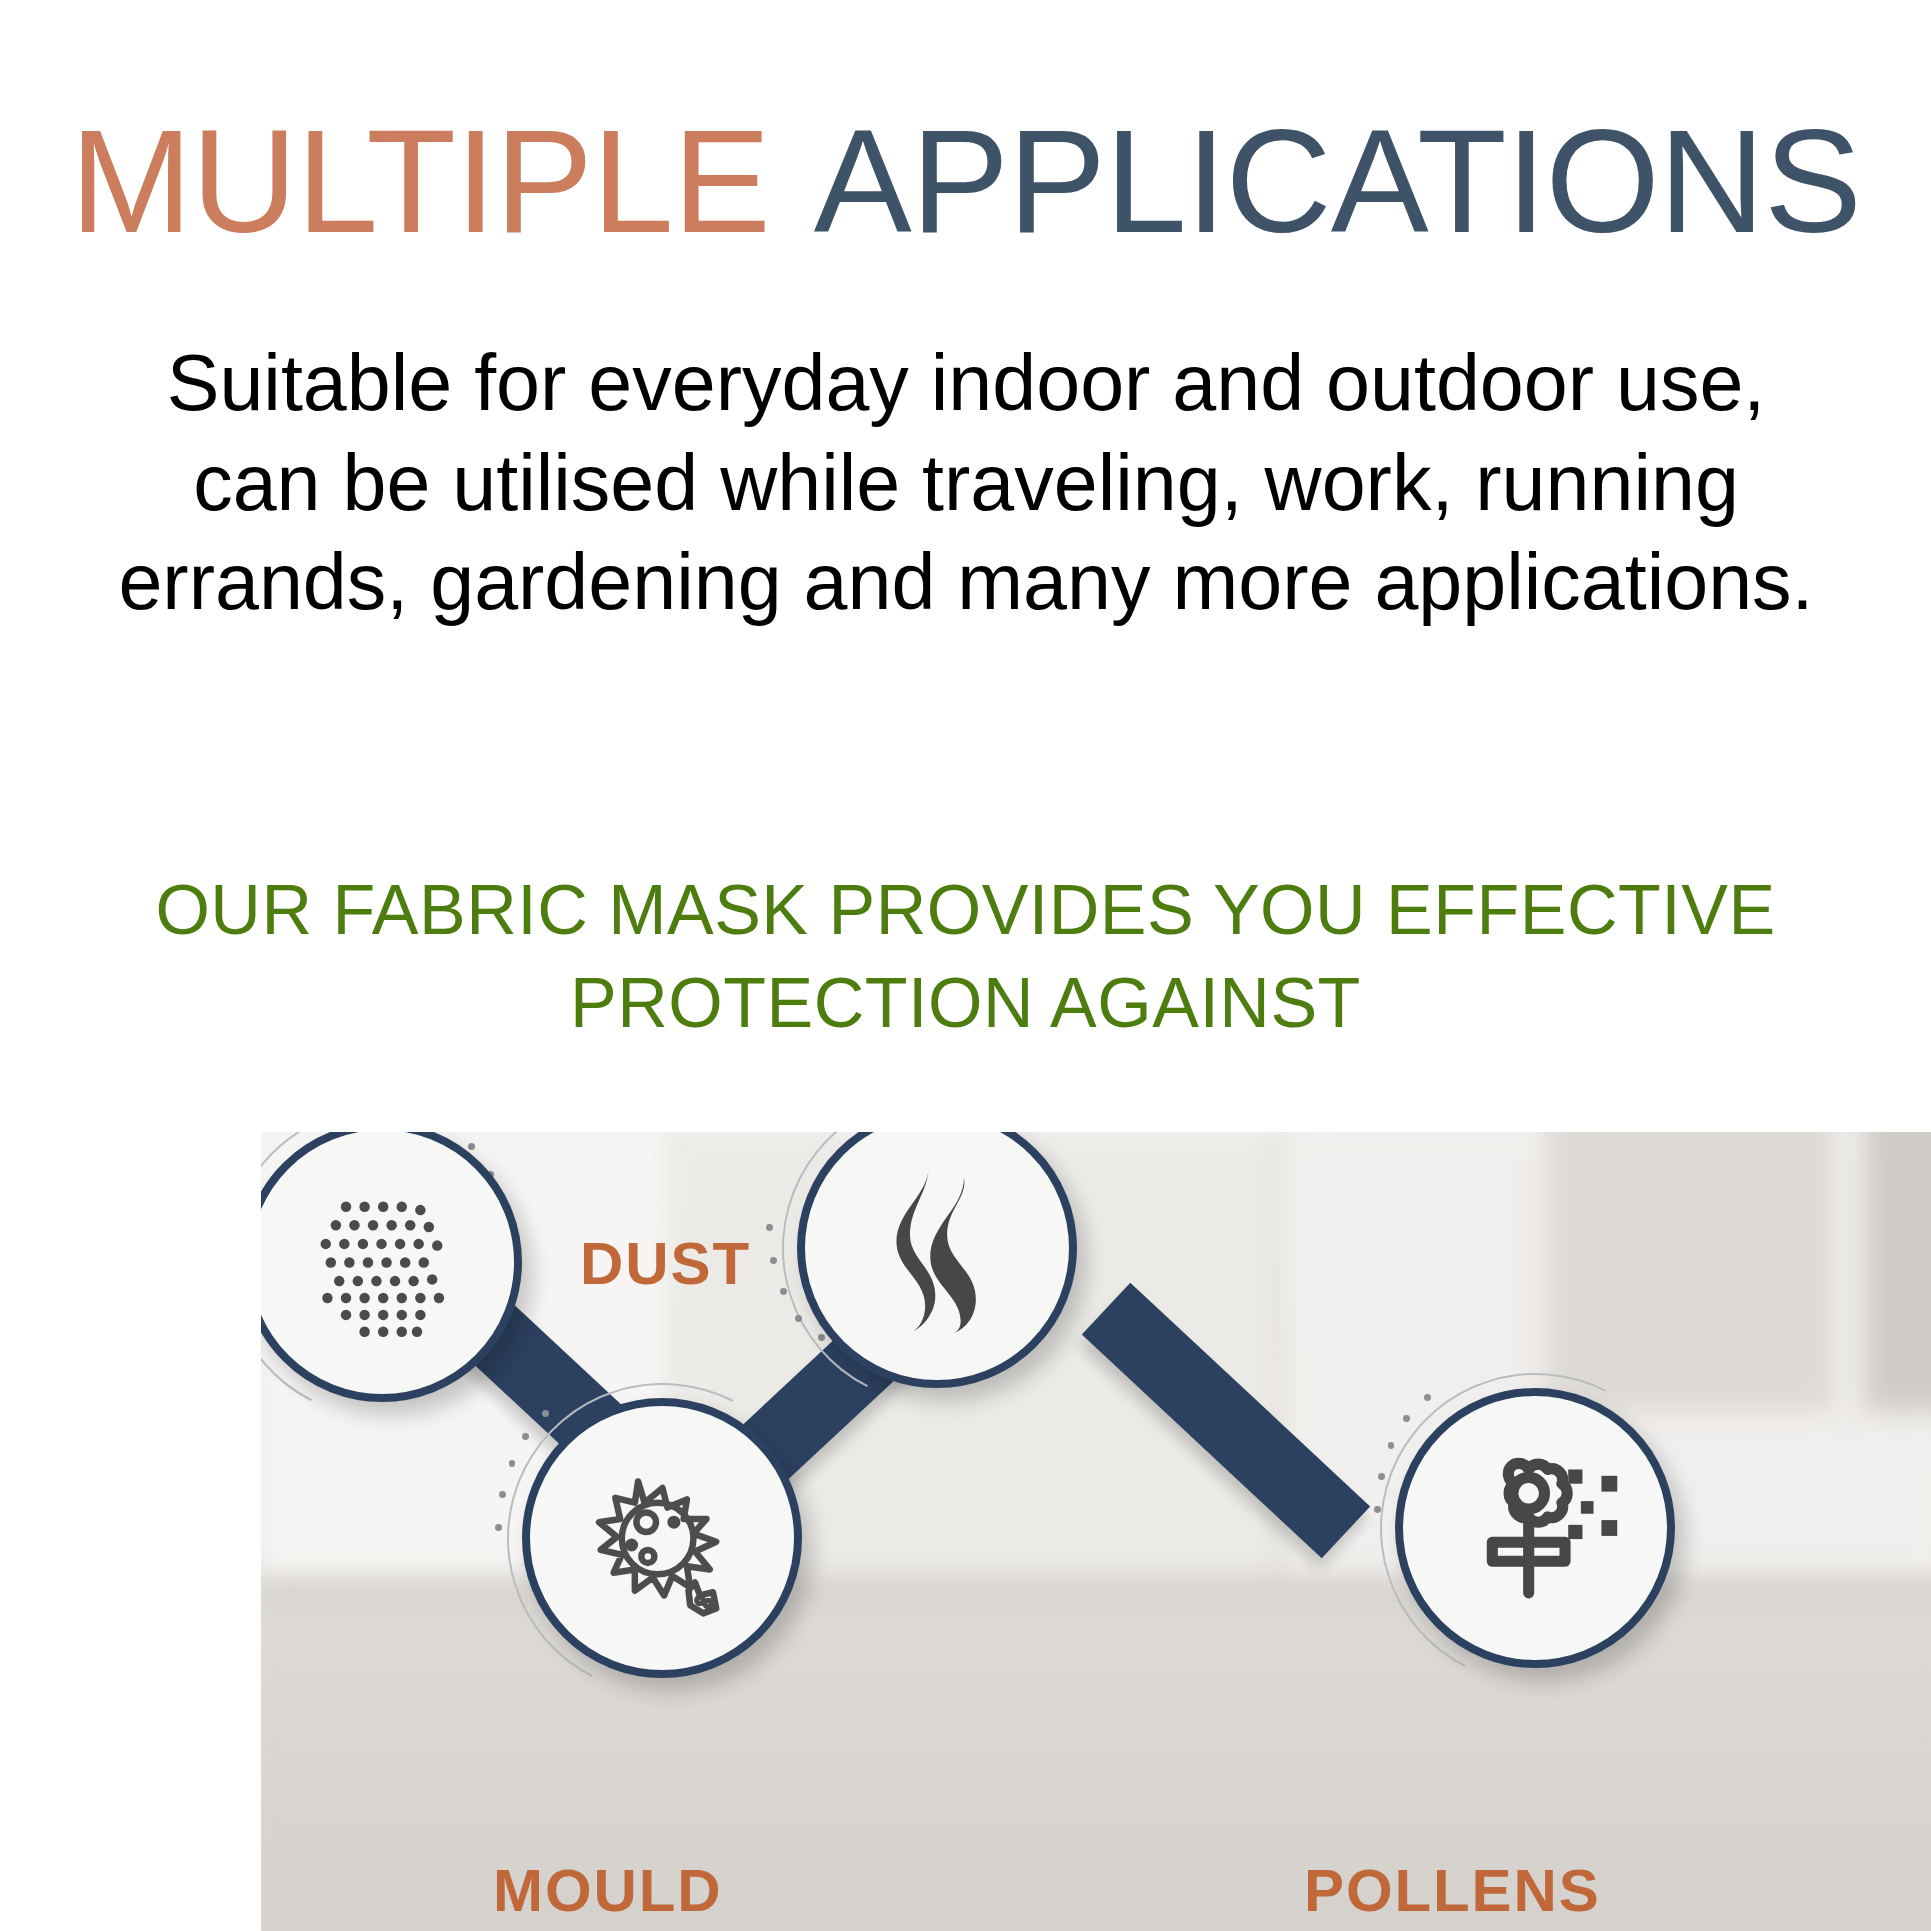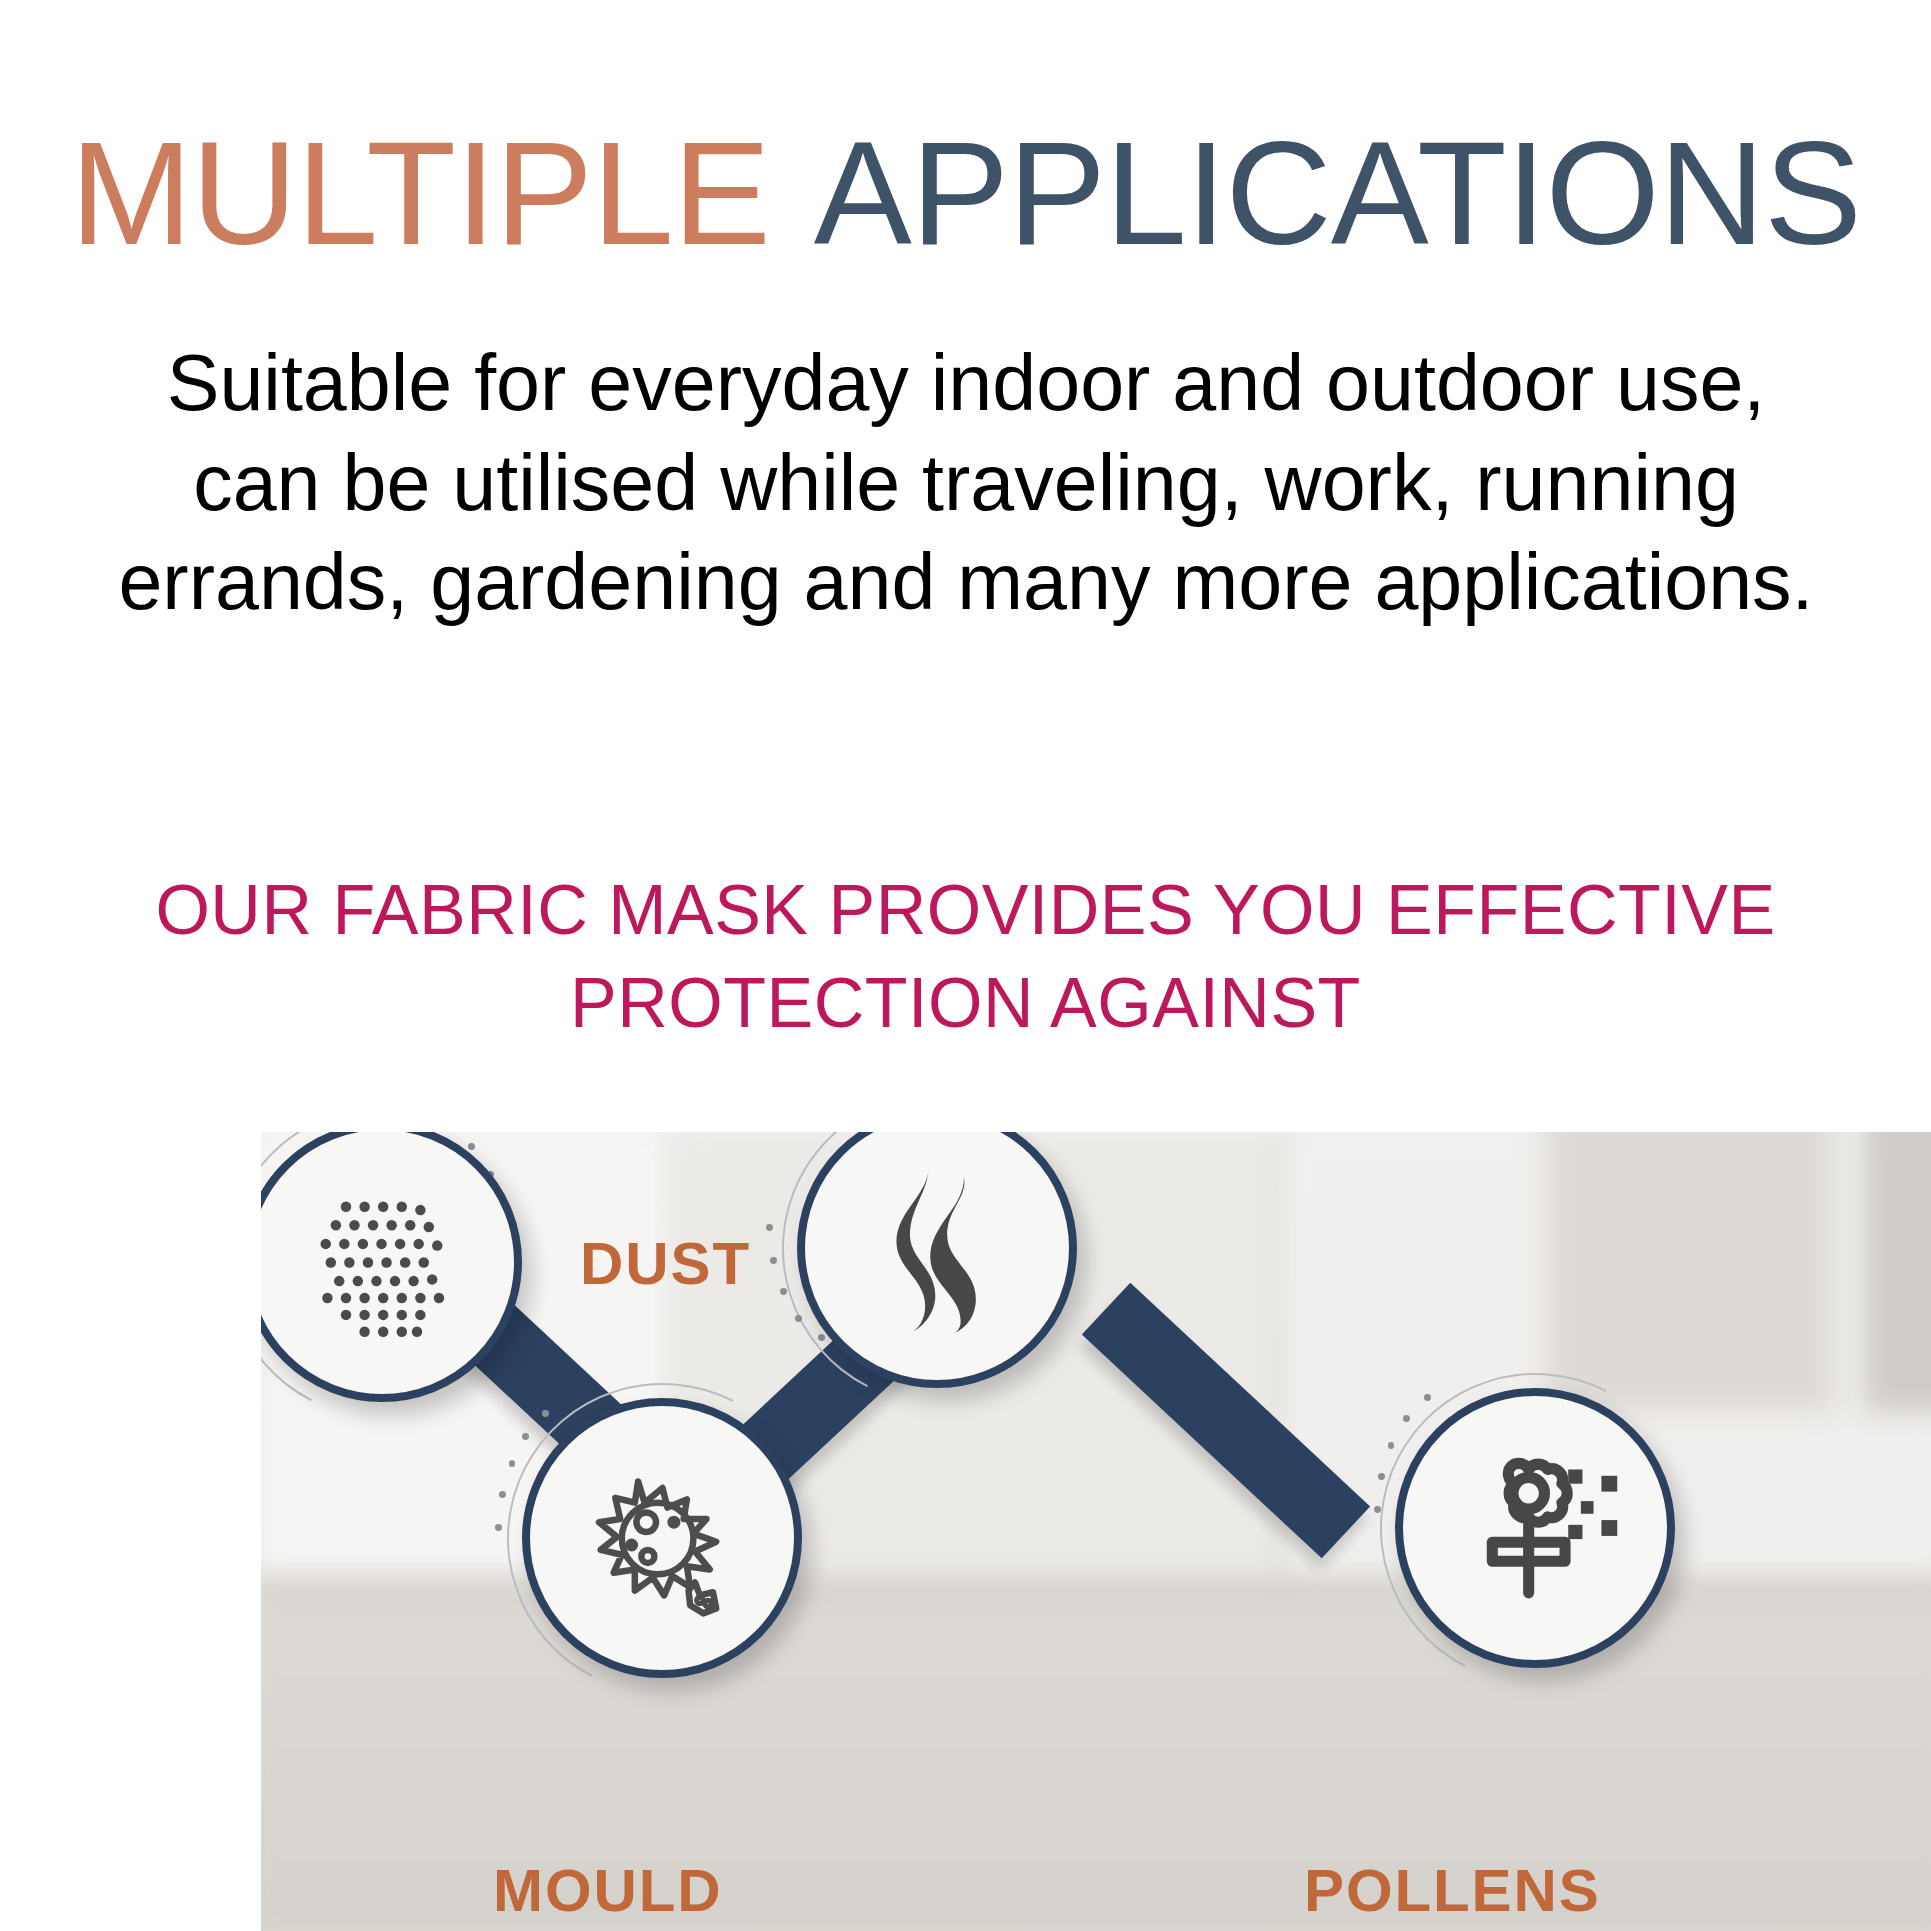--- a/index.html
+++ b/index.html
@@ -16,21 +16,20 @@
   
   .headline{
     position:absolute;
     top:104px; left:0; width:1931px;
     text-align:center;
     font-size:147px;
     line-height:1.05;
     font-weight:400;
     letter-spacing:-1px;
     white-space:nowrap;
-    margin-top:12px;
   }
   .headline .w1{ color:#cb7d5d; }
   .headline .gap{ display:inline-block; width:44px; }
   .headline .w2{ color:#3f5368; }
 
   
   .para{
     position:absolute;
     top:333px; left:97px; width:1738px;
     text-align:center;
@@ -38,21 +37,21 @@
     font-size:79px;
     line-height:1.26;
     font-weight:400;
   }
 
   
   .subhead{
     position:absolute;
     top:864px; left:77px; width:1777px;
     text-align:center;
-    color:#be185d;
+    color:#4d7c0f;
     font-size:70px;
     line-height:1.33;
     font-weight:400;
     letter-spacing:0.5px;
     text-transform:uppercase;
   }
 
   
   .band{
     position:absolute;

